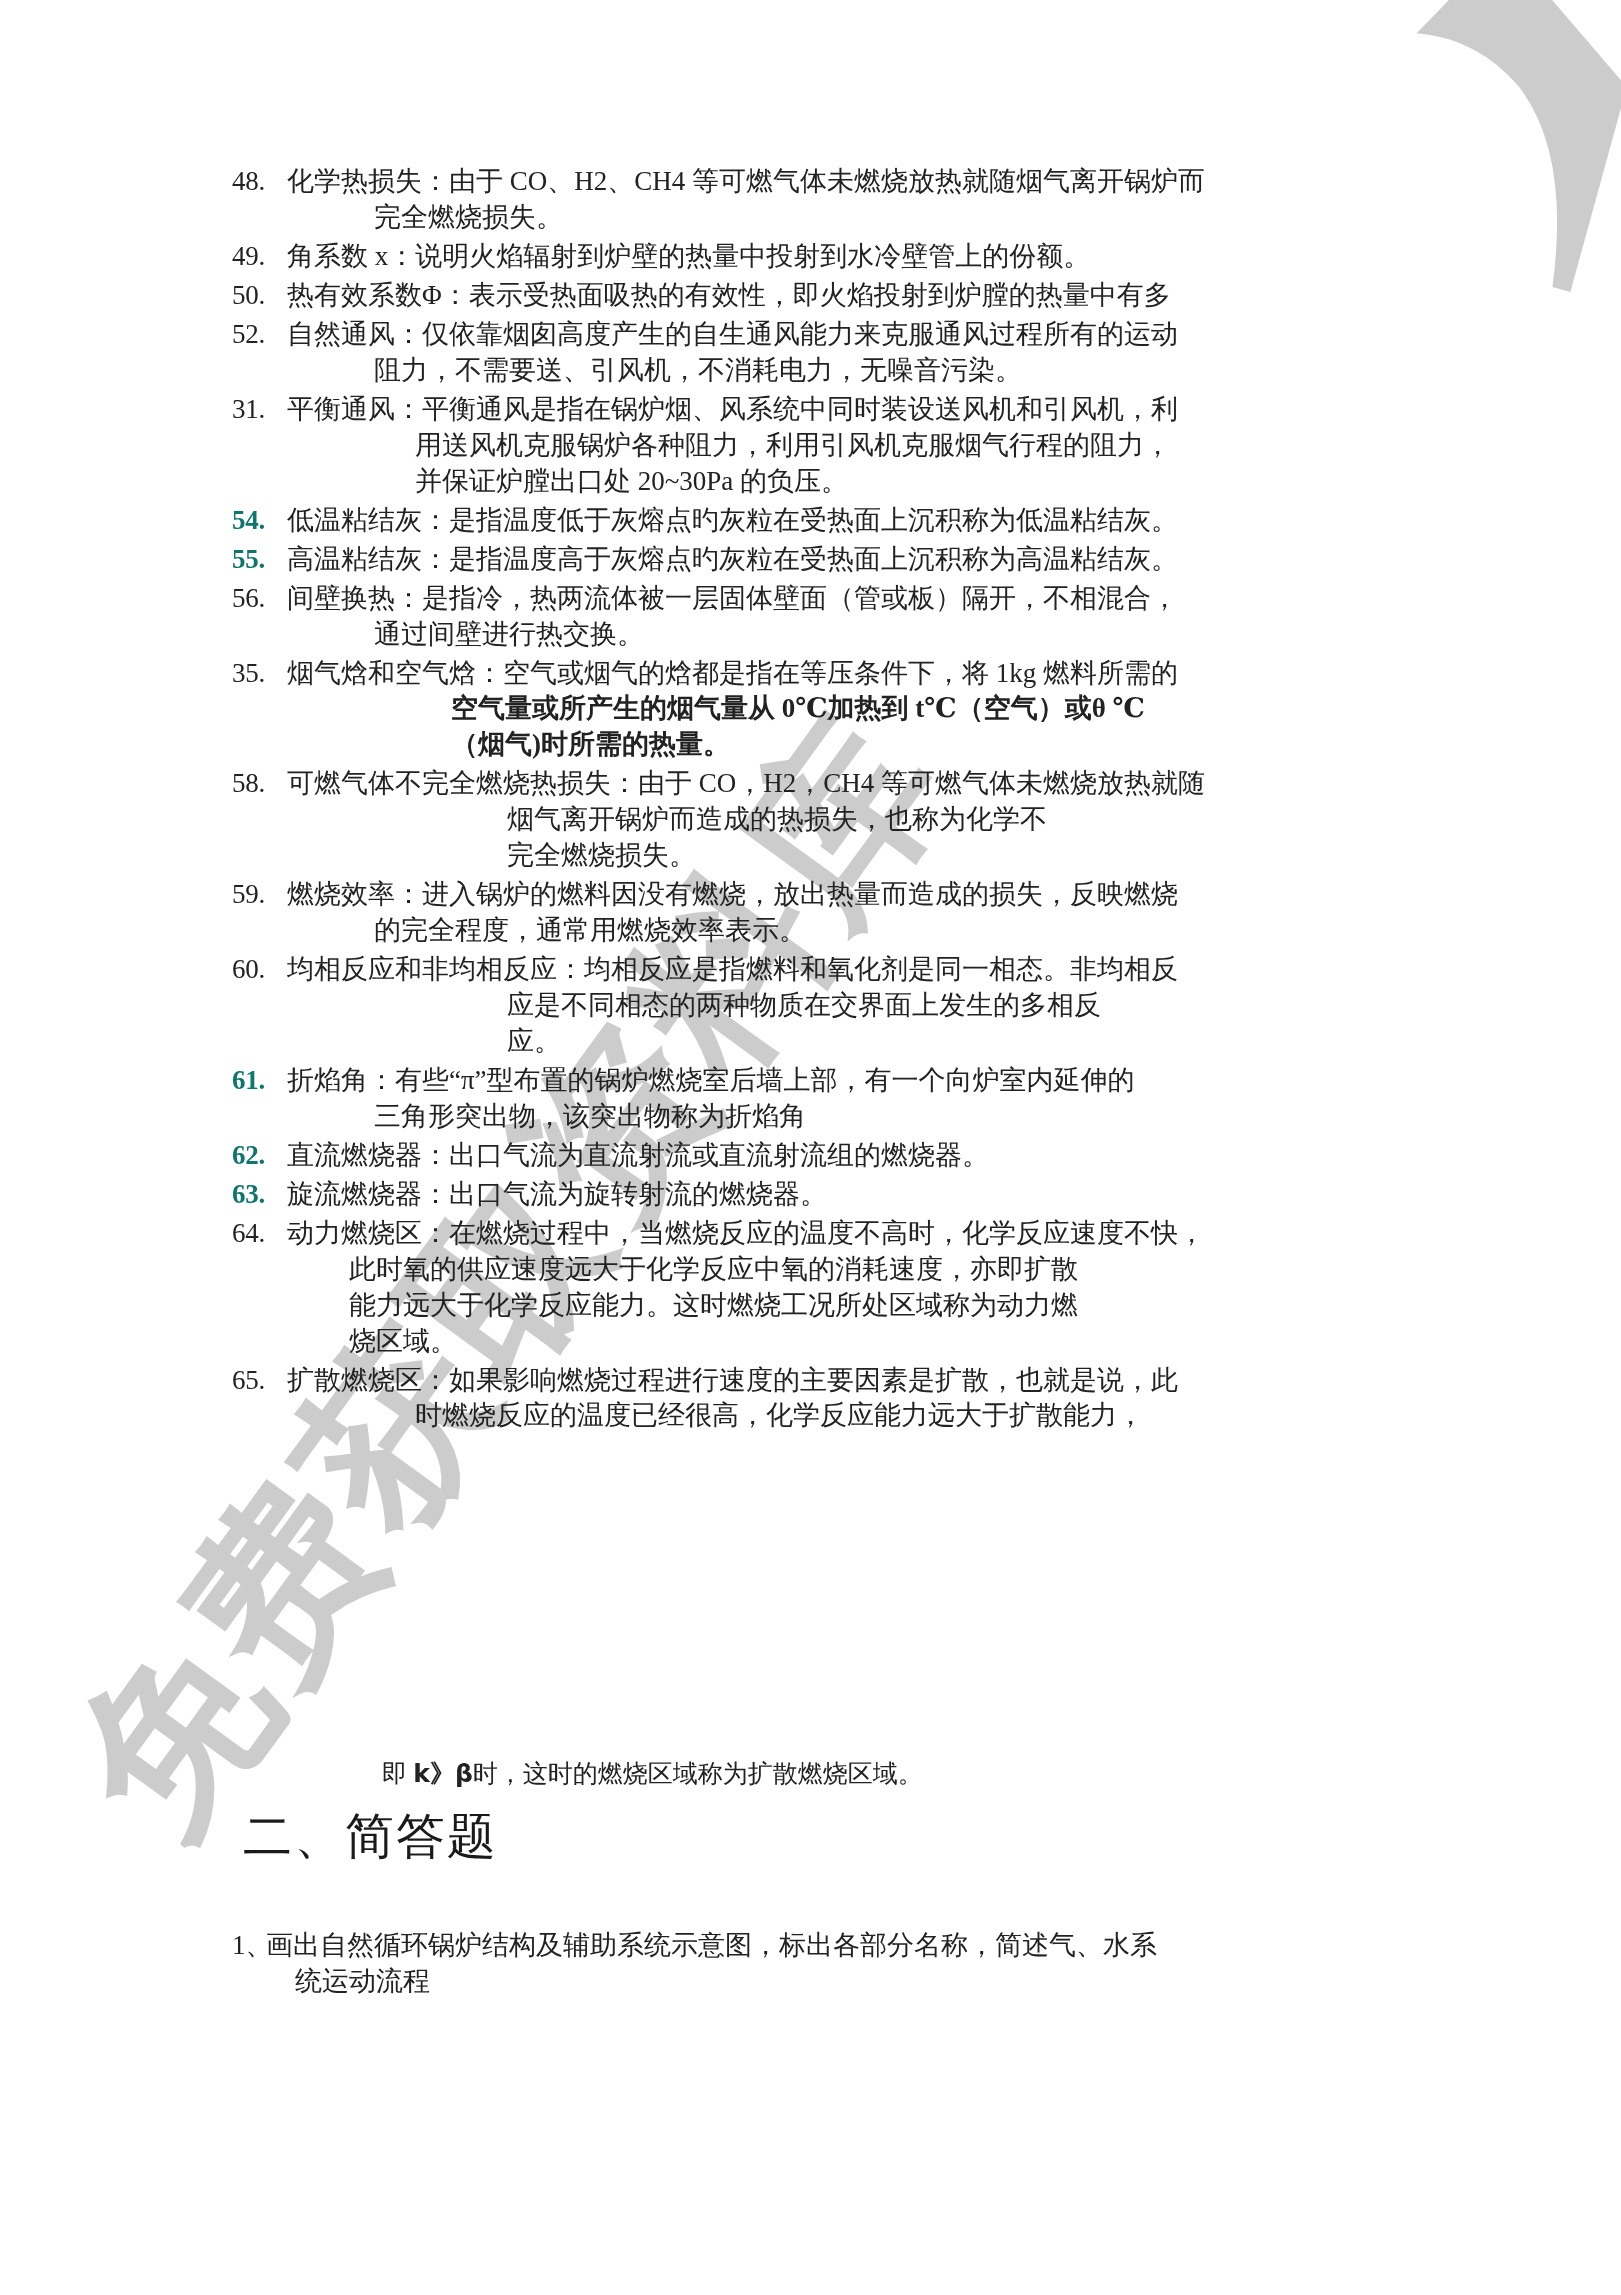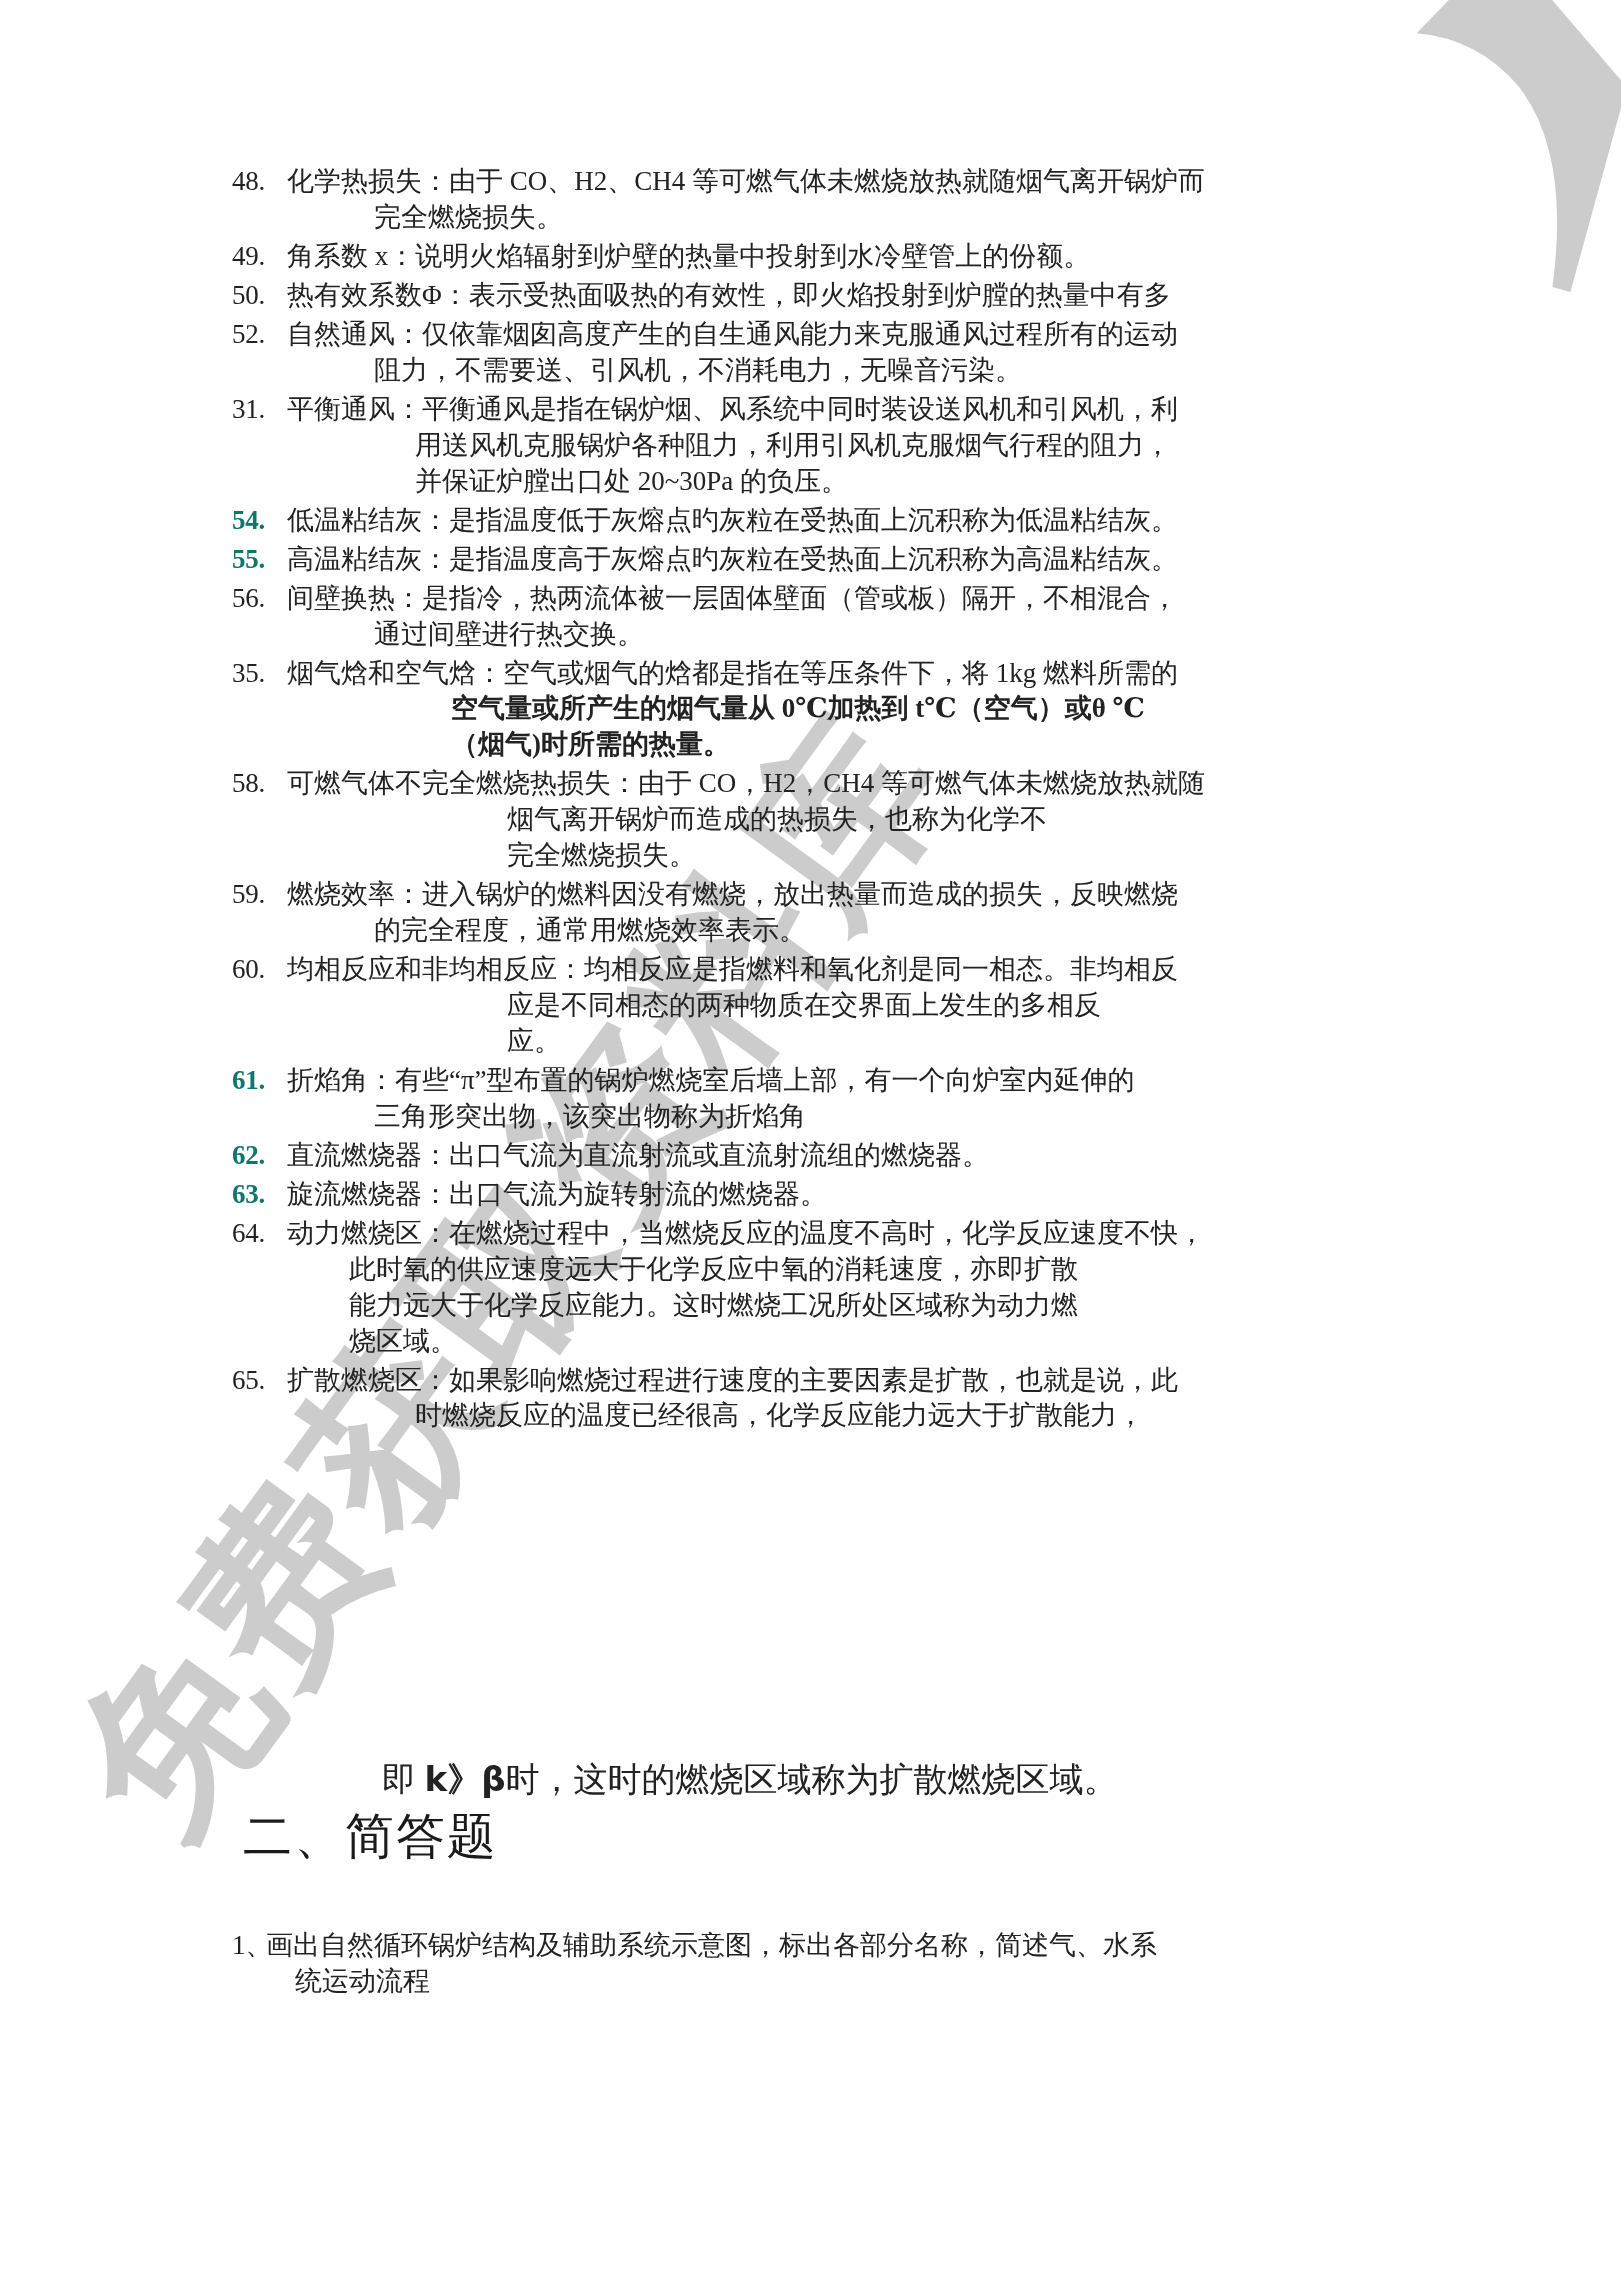--- a/index.html
+++ b/index.html
@@ -93,21 +93,21 @@
   .hang-1 { text-indent: 0; padding-left: 87px; }
   .hang-2 { text-indent: 0; padding-left: 128px; }
   .hang-3 { text-indent: 0; padding-left: 164px; font-weight: bold; }
   .hang-4 { text-indent: 0; padding-left: 220px; }
   .hang-5 { text-indent: 0; padding-left: 62px; }
 
   .formula-line {
     position: absolute;
     left: 382px;
     top: 1757px;
-    font-size: 34px;
+    font-size: 25px;
     color: #222222;
   }
   .formula-line .sym {
     font-family: "DejaVu Sans", sans-serif;
     font-weight: 700;
   }
 
   .section-heading {
     position: absolute;
     left: 243px;

